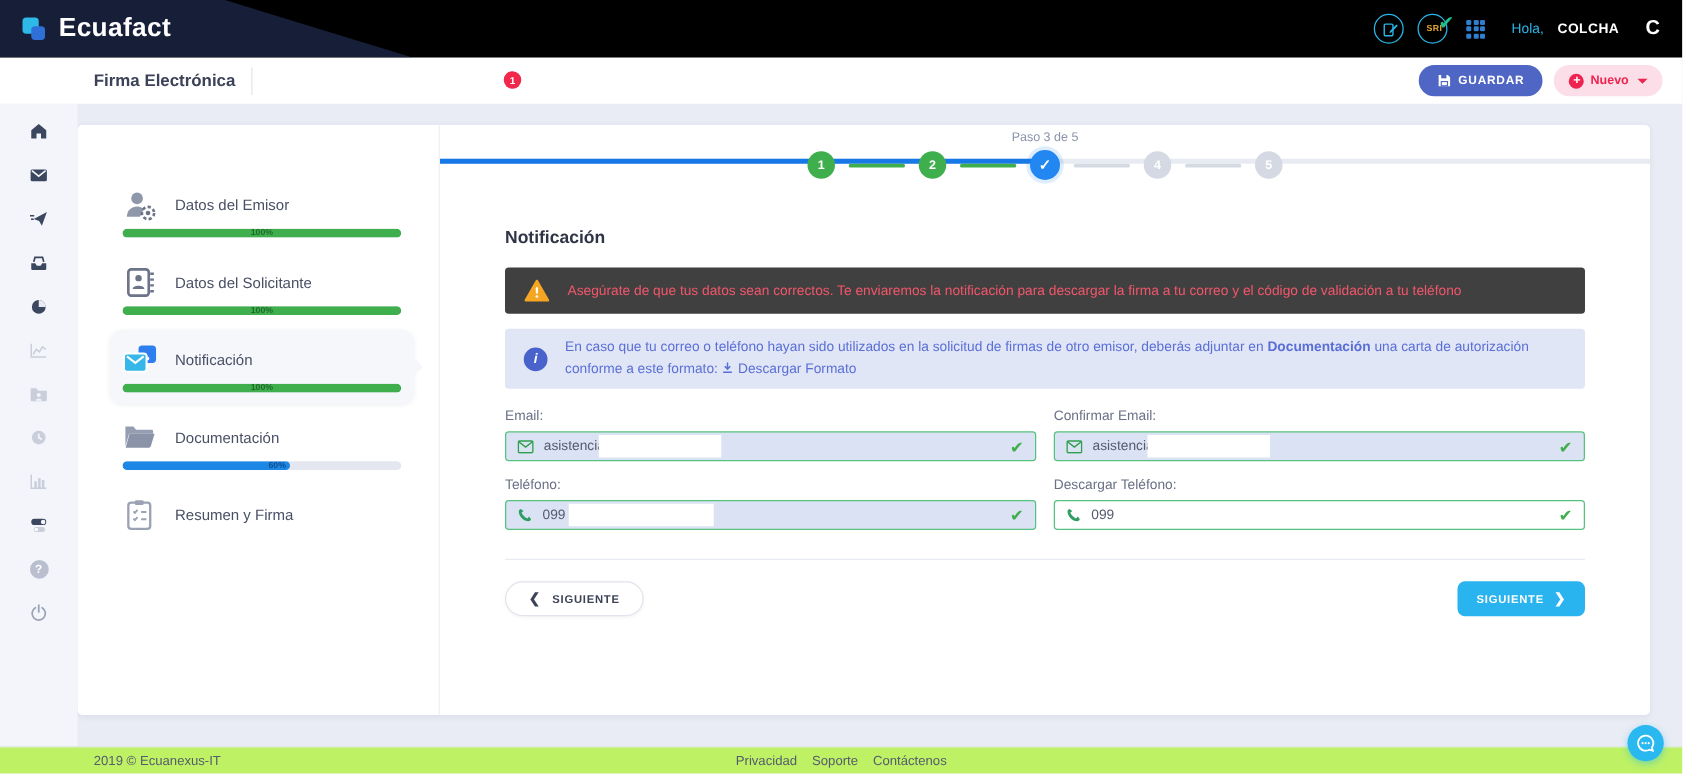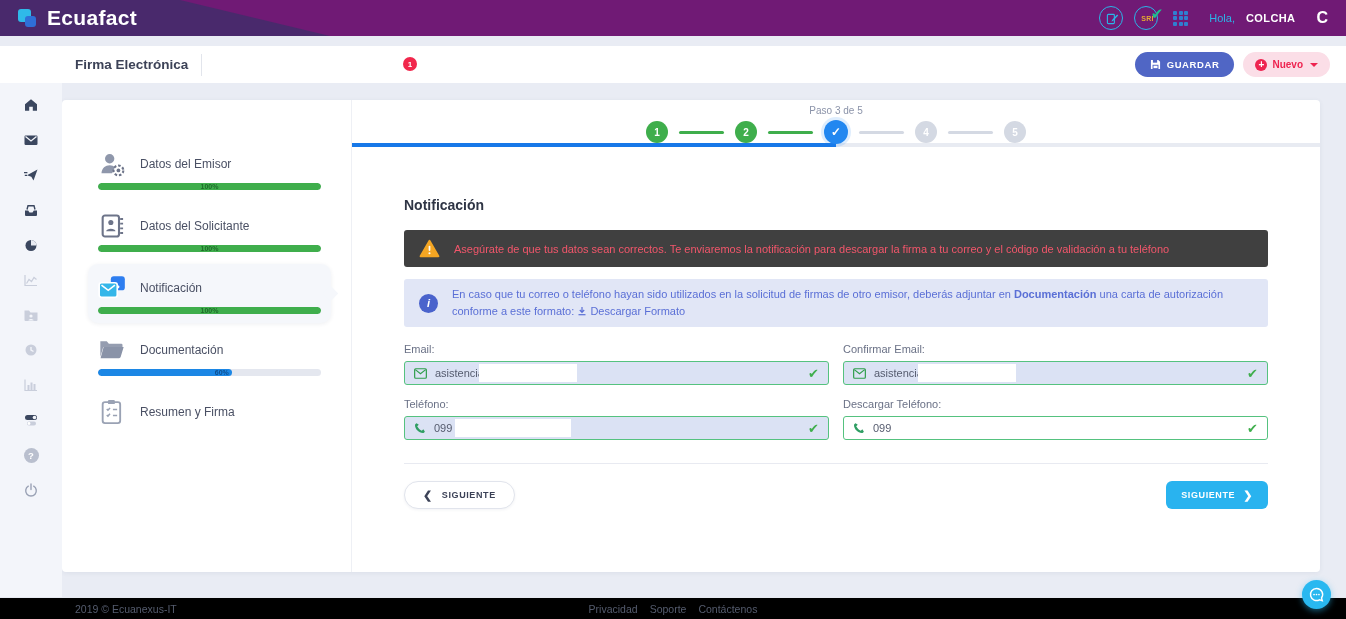--- a/index.html
+++ b/index.html
@@ -1,20 +1,20 @@
 <!DOCTYPE html>
 <html><head>
 <meta charset="utf-8">
 <style>
   html,body{margin:0;padding:0}
   .page{position:relative;width:1346px;height:619px;overflow:hidden;background:#e9ecf4;
         font-family:"Liberation Sans",sans-serif;-webkit-font-smoothing:antialiased;color:#3c4257}
 
   
-  .navbar{position:absolute;left:0;top:0;right:0;height:36px;background:#701a75;display:flex;align-items:center;padding:0 18px;box-sizing:border-box;z-index:5}
+  .navbar{position:absolute;left:0;top:0;right:0;height:46px;background:#000000;display:flex;align-items:center;padding:0 18px;box-sizing:border-box;z-index:5}
   .navbar::before{content:"";position:absolute;left:0;top:0;width:330px;height:100%;background:#293765;
         clip-path:polygon(0 0,180px 0,330px 100%,0 100%);opacity:.55}
   .logo{display:flex;align-items:center;gap:9px;position:relative}
   .logo-mark{position:relative;width:20px;height:20px}
   .logo-mark .sq1{position:absolute;left:0;top:1px;width:13px;height:13px;border-radius:3px;background:#2fb9e9}
   .logo-mark .sq2{position:absolute;left:7px;top:8px;width:11px;height:11px;border-radius:3px;background:#2f6fd8}
   .logo-text{color:#fff;font-size:21px;font-weight:bold;letter-spacing:.3px}
   .nav-right{margin-left:auto;display:flex;align-items:center;gap:11px;position:relative}
   .nav-circle{width:24px;height:24px;border:1.5px solid #2ab5e8;border-radius:50%;display:grid;place-items:center;background:transparent;cursor:pointer;position:relative;box-sizing:border-box}
   .sri-text{color:#e5a930;font-size:7px;font-weight:bold;letter-spacing:.3px}
@@ -57,21 +57,21 @@
   .step-bar{height:7px;border-radius:4px;background:#e4e7ef;margin-top:3px;position:relative;overflow:hidden}
   .step-fill{height:100%;border-radius:4px;display:flex;align-items:center;justify-content:center}
   .fill-green{background:#3fae4c}.fill-blue{background:#1c87e5;justify-content:flex-end;padding-right:3px;box-sizing:border-box}
   .bar-pct{font-size:7px;font-weight:bold;color:#1e6b2a;line-height:1}
   .fill-blue .bar-pct{color:#0d4e8f}
   .w100{width:100%}.w60{width:60%}
   .no-bar{height:7px;margin-top:3px}
 
   
   .content-col{flex:1;position:relative;display:flex;flex-direction:column;min-width:0}
-  .wizard{height:43px;position:relative}
+  .wizard{height:27px;position:relative}
   .wizard-caption{position:absolute;left:434px;top:5px;width:100px;text-align:center;font-size:10px;color:#8b93a9}
   .wizard-steps{position:absolute;left:294px;top:20px;display:flex;align-items:center}
   .wstep{width:22px;height:22px;border-radius:50%;display:grid;place-items:center;color:#fff;font-size:10px;font-weight:bold;cursor:pointer}
   .wstep.done{background:#3fae4c}
   .wstep.current{background:#2287f0;width:24px;height:24px;font-size:12px;box-shadow:0 0 0 3px rgba(34,135,240,.15)}
   .wstep.pending{background:#d4d9e3}
   .wconn{width:45px;height:3px;border-radius:2px;margin:0 11px}
   .conn-green{background:#3fae4c}.conn-gray{background:#d4d9e3}
   .progress-line{height:4px;background:#e8ebf2;width:100%}
   .progress-line .pfill{height:100%;background:#1778e8;width:50%}
@@ -95,21 +95,21 @@
   .valid-check{margin-left:auto;color:#3fae4c;font-size:13px;line-height:1}
   .form-hr{margin:23px 0 0;border:none;border-top:1px solid #e8eaf1}
   .nav-buttons{display:flex;justify-content:space-between;align-items:center;margin-top:17px}
   .btn-anterior{height:28px;padding:0 18px;border-radius:15px;background:#fff;border:1px solid #e1e4ec;
                 font-family:inherit;font-size:9px;font-weight:bold;letter-spacing:.6px;color:#3c4257;display:flex;align-items:center;gap:9px;cursor:pointer;box-shadow:0 1px 3px rgba(40,50,90,.06)}
   .btn-siguiente{height:28px;padding:0 15px;border-radius:6px;background:#29b3ef;border:none;
                  font-family:inherit;font-size:9px;font-weight:bold;letter-spacing:.6px;color:#fff;display:flex;align-items:center;gap:8px;cursor:pointer}
   .chev-txt{font-size:11px;line-height:1}
 
   
-  .footer{position:absolute;left:0;right:0;bottom:0;height:21px;background:#000000;border-top:1px solid #e7eaf1;
+  .footer{position:absolute;left:0;right:0;bottom:0;height:21px;background:#bef264;border-top:1px solid #e7eaf1;
           display:flex;align-items:center;font-size:10.5px;color:#555c6e;z-index:6}
   .copyright{position:absolute;left:75px}
   .footer-links{margin:0 auto;display:flex;gap:12px}
   .footer-links a{color:#555c6e;text-decoration:none;cursor:pointer}
   .chat-fab{position:absolute;right:15px;bottom:10px;width:29px;height:29px;border-radius:50%;background:#29b8f0;border:none;
             display:grid;place-items:center;cursor:pointer;box-shadow:0 2px 6px rgba(41,184,240,.5);z-index:7}
 </style>
 </head>
 <body>
 

